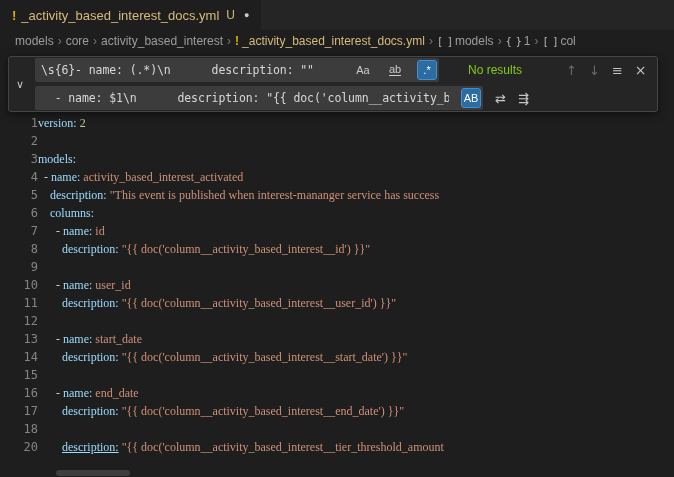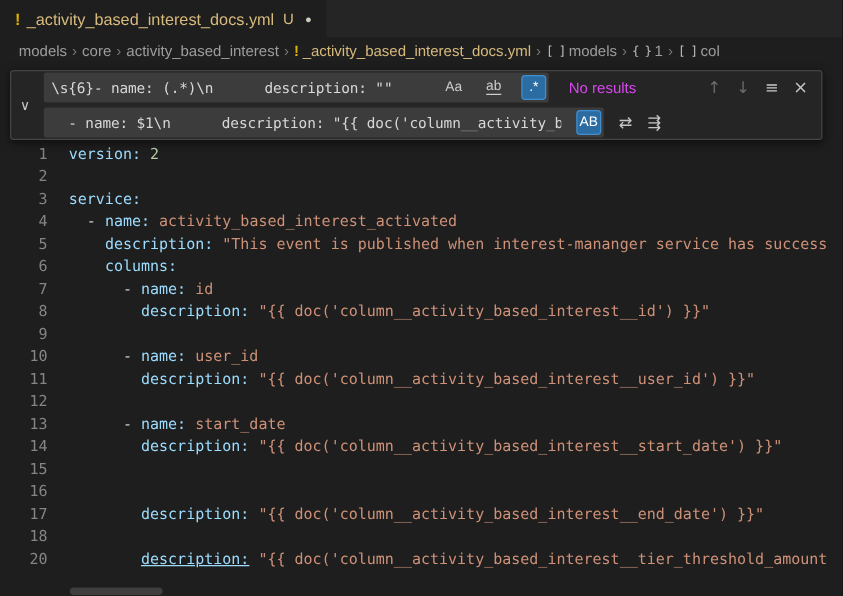--- a/index.html
+++ b/index.html
@@ -21,21 +21,21 @@
   .bc-sep{margin:0 4px;color:#767676;font-size:12px;}
   .bc-item{display:inline-flex;align-items:center;cursor:pointer;text-align:right;}
   .bc-icon{margin-right:3px;font-size:10px;color:#bcbcbc;font-family:"DejaVu Sans Mono",monospace;letter-spacing:-1px;}
   .bc-icon.warn{color:#ddb100;font-weight:700;font-size:12px;font-family:"Liberation Sans",sans-serif;letter-spacing:0;}
   .bc-item.file .bc-label{color:#d7ba7d;}
   
   .editor{position:absolute;top:114px;left:0;right:0;bottom:0;
     font-family:"DejaVu Sans Mono",monospace;font-size:12px;line-height:18px;cursor:text;}
   .code-line{display:flex;height:18px;}
   .gutter{flex:none;width:38px;text-align:right;color:#858585;}
-  .code{margin-left:17px;white-space:pre;color:#d4d4d4;}
+  .code{white-space:pre;color:#d4d4d4;font-family:Liberation Serif, serif;}
   .tok-k{color:#9cdcfe;}
   .tok-ku{color:#9cdcfe;text-decoration:underline;}
   .tok-n{color:#b5cea8;}
   .tok-s{color:#ce9178;}
   .tok-p{color:#d4d4d4;}
   .hscroll{position:absolute;left:56px;bottom:1px;width:74px;height:6px;background:#5a5a5a;opacity:.55;border-radius:3px;cursor:pointer;}
   
   .find-widget{position:absolute;left:8px;top:56px;width:650px;height:56px;box-sizing:border-box;
     background:#252526;border:1px solid #454545;border-radius:3px;
     box-shadow:0 2px 8px rgba(0,0,0,.55);display:flex;align-items:center;}
@@ -46,21 +46,21 @@
   .fw-row{display:flex;align-items:center;height:24px;}
   .fw-input{height:24px;background:#3c3c3c;border-radius:2px;display:flex;align-items:center;
     padding:0 2px 0 6px;box-sizing:border-box;width:404px;flex:none;cursor:text;}
   .fw-input.replace{width:448px;}
   .fw-text{flex:1;overflow:hidden;white-space:pre;font-family:"DejaVu Sans Mono",monospace;
     font-size:11.5px;letter-spacing:-0.1px;color:#d8d8d8;}
   .fw-toggle{flex:none;width:20px;height:20px;margin-left:12px;border-radius:3px;box-sizing:border-box;
     display:flex;align-items:center;justify-content:center;color:#cccccc;font-size:11px;cursor:pointer;}
   .fw-toggle.active{background:#2b6ca3;border:1px solid #3f8fd1;color:#ffffff;}
   .ww-inner{border-bottom:1px solid #cccccc;line-height:11px;display:inline-block;}
-  .fw-status{margin-left:16px;font-size:12px;color:#d946ef;flex:none;}
+  .fw-status{margin-left:29px;font-size:12px;color:#84cc16;flex:none;}
   .spacer{flex:1;}
   .fw-btn{flex:none;width:21px;height:21px;margin-left:2px;border:none;border-radius:3px;background:transparent;
     color:#c5c5c5;font-size:13px;display:flex;align-items:center;justify-content:center;padding:0;cursor:pointer;
     font-family:"DejaVu Sans",sans-serif;}
   .fw-btn.disabled{color:#6b6b6b;}
   .fw-btn.sm{font-size:14px;}
 </style>
 </head>
 <body>
 
@@ -114,21 +114,21 @@
         <div class="code-line">
           <span class="gutter">1</span>
           <span class="code"><span class="tok-k">version:</span><span class="tok-n"> 2</span></span>
         </div>
         <div class="code-line">
           <span class="gutter">2</span>
           <span class="code"></span>
         </div>
         <div class="code-line">
           <span class="gutter">3</span>
-          <span class="code"><span class="tok-k">service:</span></span>
+          <span class="code"><span class="tok-k">models:</span></span>
         </div>
         <div class="code-line">
           <span class="gutter">4</span>
           <span class="code"><span class="tok-p">  - </span><span class="tok-k">name:</span><span class="tok-s"> activity_based_interest_activated</span></span>
         </div>
         <div class="code-line">
           <span class="gutter">5</span>
           <span class="code"><span class="tok-p">    </span><span class="tok-k">description:</span><span class="tok-s"> "This event is published when interest-mananger service has success</span></span>
         </div>
         <div class="code-line">
@@ -166,20 +166,21 @@
         <div class="code-line">
           <span class="gutter">14</span>
           <span class="code"><span class="tok-p">        </span><span class="tok-k">description:</span><span class="tok-s"> "{{ doc('column__activity_based_interest__start_date') }}"</span></span>
         </div>
         <div class="code-line">
           <span class="gutter">15</span>
           <span class="code"></span>
         </div>
         <div class="code-line">
           <span class="gutter">16</span>
+          <span class="code"><span class="tok-p">      - </span><span class="tok-k">name:</span><span class="tok-s"> end_date</span></span>
         </div>
         <div class="code-line">
           <span class="gutter">17</span>
           <span class="code"><span class="tok-p">        </span><span class="tok-k">description:</span><span class="tok-s"> "{{ doc('column__activity_based_interest__end_date') }}"</span></span>
         </div>
         <div class="code-line">
           <span class="gutter">18</span>
           <span class="code"></span>
         </div>
         <div class="code-line">

